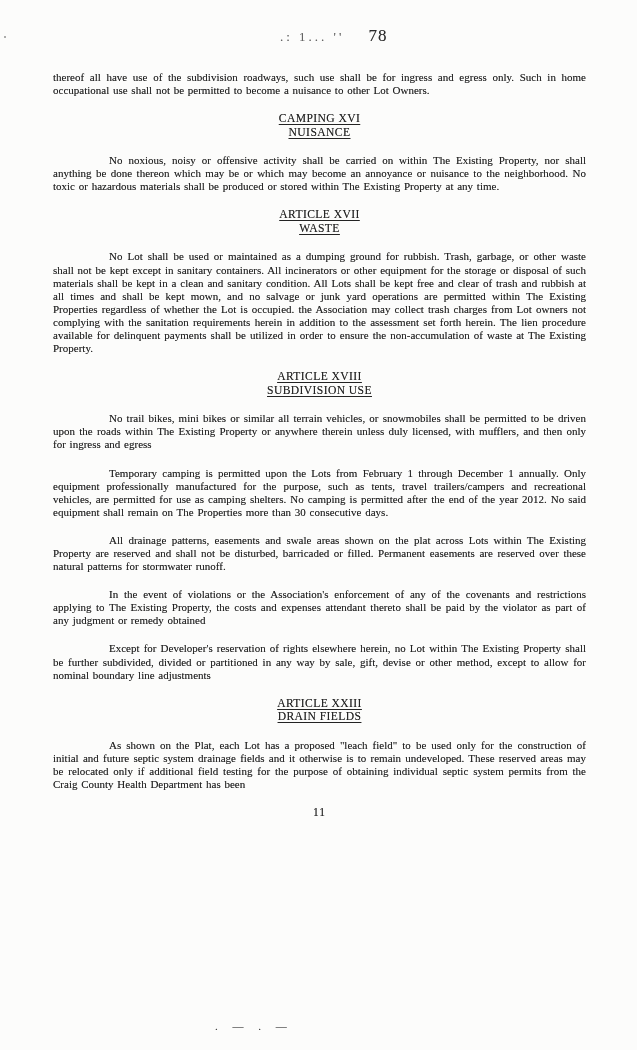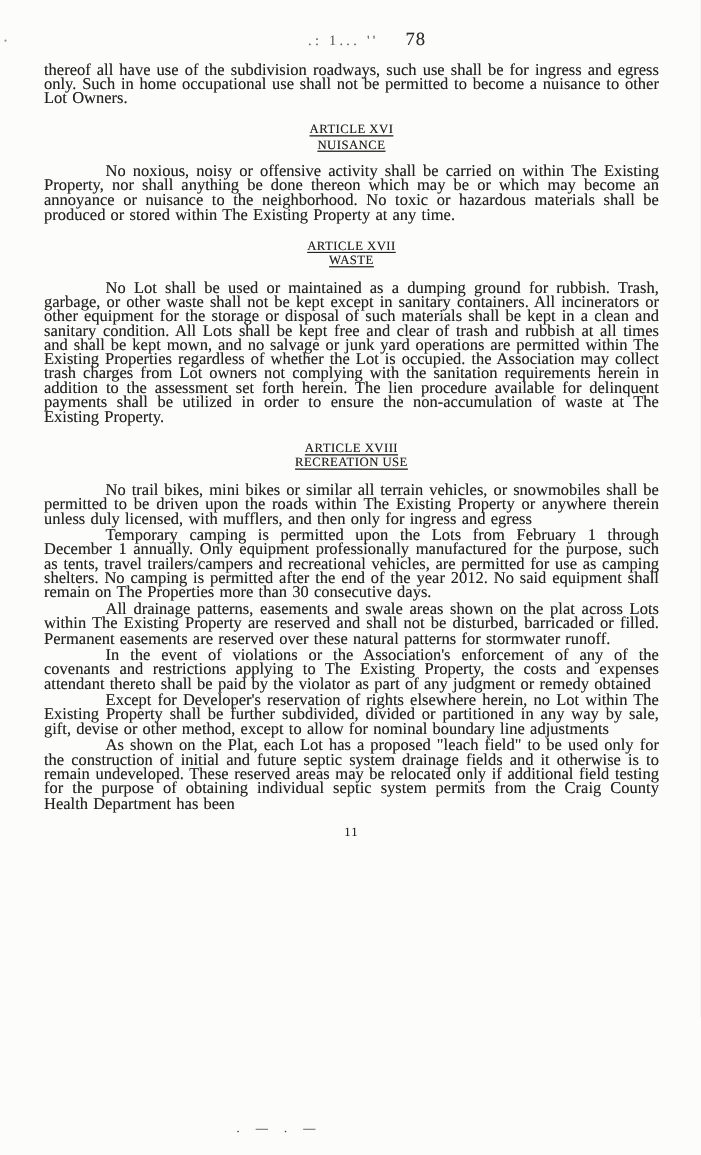--- a/index.html
+++ b/index.html
@@ -17,22 +17,22 @@
     color: #232323;
     text-shadow: 0 0 0.6px rgba(20,20,20,0.45);
   }
   .content {
     position: absolute;
     left: 38px;
     right: 36px;
     top: 56px;
   }
   p.body-para {
-    margin: 2px;
-    font-size: 15px;
+    margin: 15px;
+    font-size: 11px;
     line-height: 13.1px;
     text-align: justify;
     text-indent: 56px;
     word-spacing: 1px;
   }
   p.no-indent { text-indent: 0; }
   .article-head {
     text-align: center;
     margin: 14px 0 12px 0;
     font-size: 11.6px;
@@ -88,45 +88,49 @@
   <div class="stamp">
     <span>.:  1...  ''</span>
     <span class="page-ref">78</span>
   </div>
 
   <div class="content">
 
     <p class="body-para no-indent">thereof all have use of the subdivision roadways, such use shall be for ingress and egress only.  Such in home occupational use shall not be permitted to become a nuisance to other Lot Owners.</p>
 
     <div class="article-head">
-      <span class="line">ARTICLE XVI</span><br>
+      <span class="line">CAMPING XVI</span><br>
       <span class="line">NUISANCE</span>
     </div>
     <p class="body-para">No noxious, noisy or offensive activity shall be carried on within The Existing Property, nor shall anything be done thereon which may be or which may become an annoyance or nuisance to the neighborhood.  No toxic or hazardous materials shall be produced or stored within The Existing Property at any time.</p>
 
     <div class="article-head">
       <span class="line">ARTICLE XVII</span><br>
       <span class="line">WASTE</span>
     </div>
     <p class="body-para">No Lot shall be used or maintained as a dumping ground for rubbish.  Trash, garbage, or other waste shall not be kept except in sanitary containers.  All incinerators or other equipment for the storage or disposal of such materials shall be kept in a clean and sanitary condition.  All Lots shall be kept free and clear of trash and rubbish at all times and shall be kept mown, and no salvage or junk yard operations are permitted within The Existing Properties regardless of whether the Lot is occupied. the Association may collect trash charges from Lot owners not complying with the sanitation requirements herein in addition to the assessment set forth herein.    The lien procedure available for delinquent payments shall be utilized in order to ensure the non-accumulation of waste at The Existing Property.</p>
 
     <div class="article-head">
       <span class="line">ARTICLE XVIII</span><br>
-      <span class="line">RECREATION USE</span>
+      <span class="line">SUBDIVISION USE</span>
     </div>
     <p class="body-para">No trail bikes, mini bikes or similar all terrain vehicles, or snowmobiles shall be permitted to be driven upon the roads within The Existing Property or anywhere therein unless duly licensed, with mufflers, and then only for ingress and egress</p>
 
     <p class="body-para">Temporary camping is permitted upon the Lots from February 1 through December 1 annually.   Only equipment professionally manufactured for the purpose, such as tents, travel trailers/campers and recreational vehicles, are permitted for use as camping shelters.  No camping is permitted after the end of the year 2012.   No said equipment shall remain on The Properties more than 30 consecutive days.</p>
 
     <p class="body-para">All drainage patterns, easements and swale areas shown on the plat across Lots within The Existing Property are reserved and shall not be disturbed, barricaded or filled.  Permanent easements are reserved over these natural patterns for stormwater runoff.</p>
 
     <p class="body-para">In the event of violations or the Association's enforcement of any of the covenants and restrictions applying to The Existing Property, the costs and expenses attendant thereto shall be paid by the violator as part of any judgment or remedy obtained</p>
 
     <p class="body-para">Except for Developer's reservation of rights elsewhere herein, no Lot within The Existing Property shall be further subdivided, divided or partitioned in any way by sale, gift, devise or other method, except to allow for nominal boundary line adjustments</p>
 
+    <div class="article-head">
+      <span class="line">ARTICLE XXIII</span><br>
+      <span class="line">DRAIN FIELDS</span>
+    </div>
     <p class="body-para">As shown on the Plat, each Lot has a proposed "leach field" to be used only for the construction of initial and future septic system drainage fields and it otherwise is to remain undeveloped.  These reserved areas may be relocated only if additional field testing for the purpose of obtaining individual septic system permits from the Craig County Health Department has been</p>
 
     <div class="page-number">11</div>
   </div>
 
   <div class="footer-marks">.  —  .  —</div>
 
   <div class="speck" style="left:4px; top:36px;"></div>
 </div>
 

